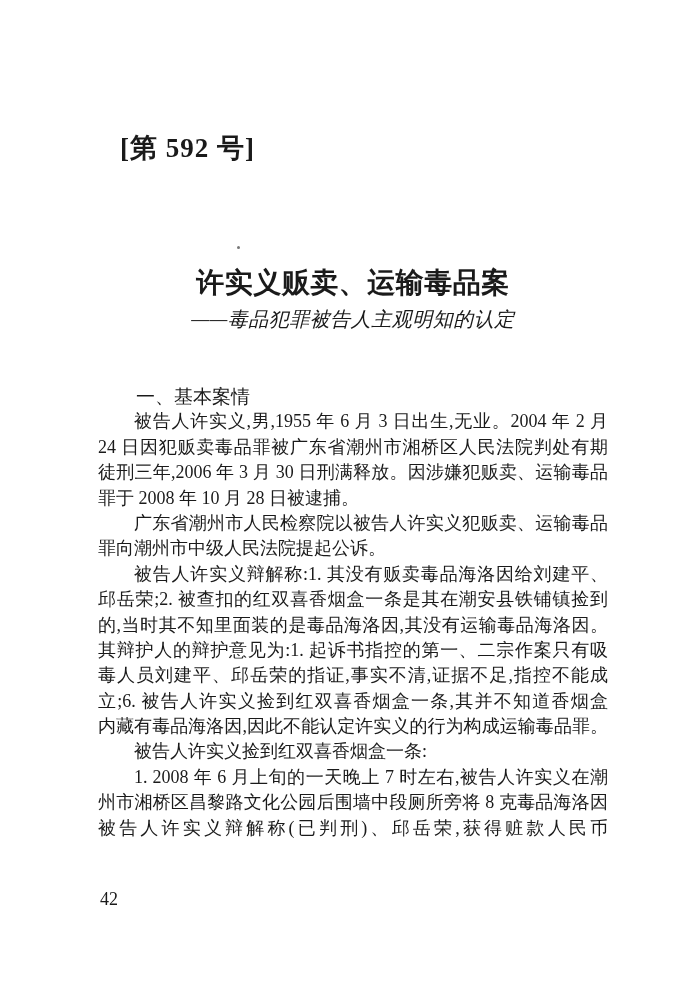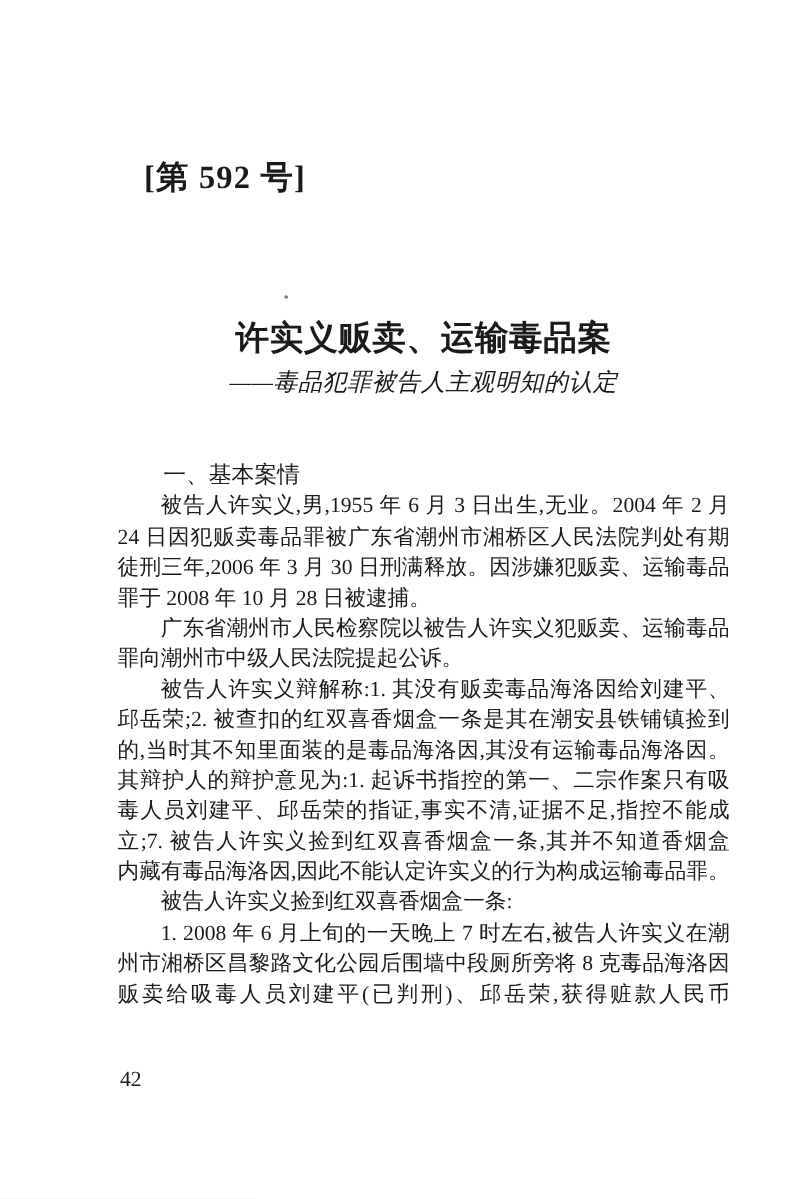--- a/index.html
+++ b/index.html
@@ -111,24 +111,24 @@
         <div class="line">24 日因犯贩卖毒品罪被广东省潮州市湘桥区人民法院判处有期</div>
         <div class="line">徒刑三年,2006 年 3 月 30 日刑满释放。因涉嫌犯贩卖、运输毒品</div>
         <div class="line noj">罪于 2008 年 10 月 28 日被逮捕。</div>
         <div class="line indent">广东省潮州市人民检察院以被告人许实义犯贩卖、运输毒品</div>
         <div class="line noj">罪向潮州市中级人民法院提起公诉。</div>
         <div class="line indent">被告人许实义辩解称:1. 其没有贩卖毒品海洛因给刘建平、</div>
         <div class="line">邱岳荣;2. 被查扣的红双喜香烟盒一条是其在潮安县铁铺镇捡到</div>
         <div class="line">的,当时其不知里面装的是毒品海洛因,其没有运输毒品海洛因。</div>
         <div class="line">其辩护人的辩护意见为:1. 起诉书指控的第一、二宗作案只有吸</div>
         <div class="line">毒人员刘建平、邱岳荣的指证,事实不清,证据不足,指控不能成</div>
-        <div class="line">立;7. 被告人许实义捡到红双喜香烟盒一条,其并不知道香烟盒</div>
+        <div class="line">立;6. 被告人许实义捡到红双喜香烟盒一条,其并不知道香烟盒</div>
         <div class="line">内藏有毒品海洛因,因此不能认定许实义的行为构成运输毒品罪。</div>
         <div class="line indent noj">被告人许实义捡到红双喜香烟盒一条:</div>
         <div class="line indent">1. 2008 年 6 月上旬的一天晚上 7 时左右,被告人许实义在潮</div>
         <div class="line">州市湘桥区昌黎路文化公园后围墙中段厕所旁将 8 克毒品海洛因</div>
-        <div class="line">贩卖给吸毒人员刘建平(已判刑)、邱岳荣,获得赃款人民币</div>
+        <div class="line">被告人许实义辩解称(已判刑)、邱岳荣,获得赃款人民币</div>
       </div>
   </div>
 
   <div class="folio">42</div>
 
 </div>
 
 </body></html>

